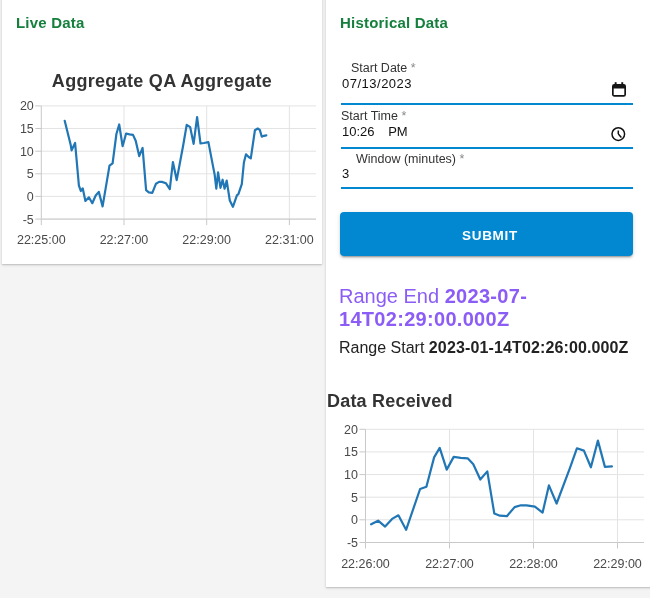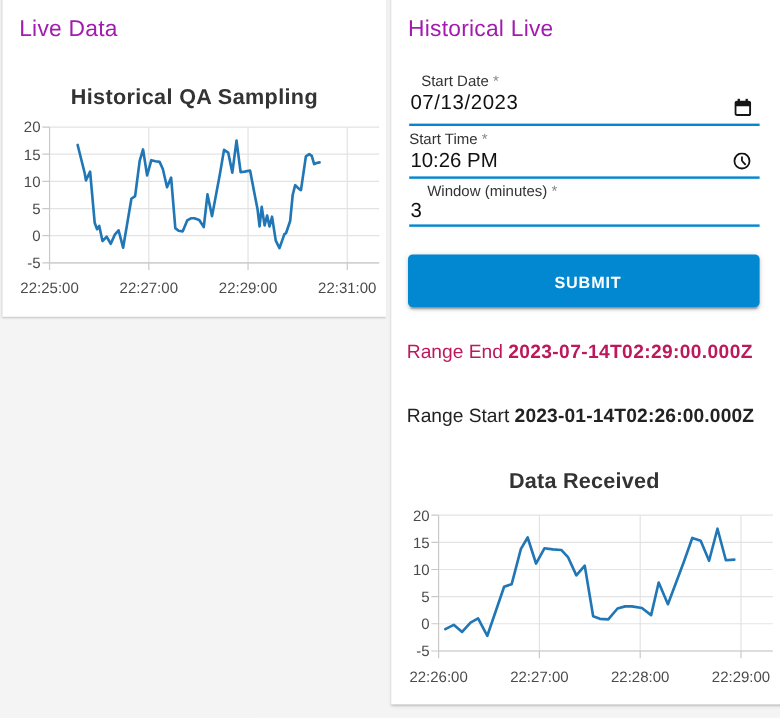--- a/index.html
+++ b/index.html
@@ -1,22 +1,22 @@
 <!DOCTYPE html>
 <html><head><meta charset="utf-8">
 <style>
 *{margin:0;padding:0;box-sizing:border-box}
 html,body{width:650px;height:598px;background:#f4f4f4;font-family:"Liberation Sans",sans-serif;overflow:hidden;position:relative}
 .card{position:absolute;background:#fff;box-shadow:0 1px 3px rgba(0,0,0,.14),0 1px 1px rgba(0,0,0,.10)}
 .abs{position:absolute}
-.hdr{font-size:19px;font-weight:400;color:#a21caf;letter-spacing:.2px}
+.hdr{font-size:15px;font-weight:700;color:#15803d;letter-spacing:.2px}
 .ctitle{font-size:18px;font-weight:700;color:#333}
 .flabel{font-size:12.5px;color:#333}
 .flabel .ast{color:#888}
-.fval{font-size:17px;color:#111}
+.fval{font-size:13px;color:#111}
 .uline{position:absolute;height:2px;background:#0288d1}
 .tk{font-size:12.5px;fill:#4a4a4a}
 </style></head>
 <body>
 <div class="card" style="left:2px;top:-4px;width:320px;height:268px"></div>
 <div class="card" style="left:326px;top:-4px;width:330px;height:591px"></div>
 
 <svg class="abs" style="left:0;top:0" width="650" height="598" viewBox="0 0 650 598">
   <path d="M41.3 105.9H316.0 M41.3 128.5H316.0 M41.3 151.2H316.0 M41.3 173.8H316.0 M41.3 196.4H316.0 M41.3 219.1H316.0 M124.0 105.9V219.1 M206.7 105.9V219.1 M289.4 105.9V219.1" stroke="#e3e3e3" stroke-width="1" fill="none"></path>
   <path d="M41.3 105.9V219.1 M41.3 219.1H316.0 M35.3 105.9H41.3 M35.3 128.5H41.3 M35.3 151.2H41.3 M35.3 173.8H41.3 M35.3 196.4H41.3 M35.3 219.1H41.3 M41.3 219.1V225.1 M124.0 219.1V225.1 M206.7 219.1V225.1 M289.4 219.1V225.1" stroke="#c9c9c9" stroke-width="1" fill="none"></path>
@@ -40,45 +40,45 @@
     <text x="358.0" y="501.7" text-anchor="end" class="tk">5</text>
     <text x="358.0" y="524.3" text-anchor="end" class="tk">0</text>
     <text x="358.0" y="547.0" text-anchor="end" class="tk">-5</text>
     <text x="365.5" y="568.2" text-anchor="middle" class="tk">22:26:00</text>
     <text x="449.5" y="568.2" text-anchor="middle" class="tk">22:27:00</text>
     <text x="533.5" y="568.2" text-anchor="middle" class="tk">22:28:00</text>
     <text x="617.5" y="568.2" text-anchor="middle" class="tk">22:29:00</text>
 </svg>
 
 <div class="abs hdr" style="left:16px;top:14px">Live Data</div>
-<div class="abs ctitle" style="left:0;top:71px;width:324px;text-align:center;letter-spacing:.3px">Historical QA Sampling</div>
+<div class="abs ctitle" style="left:0;top:71px;width:324px;text-align:center;letter-spacing:.3px">Aggregate QA Aggregate</div>
 
-<div class="abs hdr" style="left:340px;top:14px">Historical Live</div>
+<div class="abs hdr" style="left:340px;top:14px">Historical Data</div>
 
 <div class="abs flabel" style="left:351px;top:60.5px">Start Date <span class="ast">*</span></div>
 <div class="abs fval" style="left:342px;top:76.4px;letter-spacing:.5px">07/13/2023</div>
 <svg class="abs" style="left:612px;top:82px" width="14" height="15" viewBox="0 0 14 15">
   <rect x="2.7" y="0.2" width="1.9" height="3.6" fill="#151515"></rect>
   <rect x="9.3" y="0.2" width="1.9" height="3.6" fill="#151515"></rect>
   <rect x="0.85" y="2.9" width="12.3" height="11.0" rx="1.4" fill="none" stroke="#151515" stroke-width="1.7"></rect>
   <path d="M0.85 4.3 a1.4 1.4 0 0 1 1.4 -1.4 h9.5 a1.4 1.4 0 0 1 1.4 1.4 v2.2 h-12.3 z" fill="#151515"></path>
 </svg>
 <div class="uline" style="left:341px;top:102.5px;width:292px"></div>
 
 <div class="abs flabel" style="left:341px;top:108.7px">Start Time <span class="ast">*</span></div>
-<div class="abs fval" style="left:342px;top:124.1px">10:26&nbsp;<span style="margin-left:0">PM</span></div>
+<div class="abs fval" style="left:342px;top:124.1px">10:26&nbsp;<span style="margin-left:10px">PM</span></div>
 <svg class="abs" style="left:610.5px;top:126.5px" width="15" height="15" viewBox="0 0 15 15">
   <circle cx="7.3" cy="7.1" r="6.3" fill="none" stroke="#111" stroke-width="1.5"></circle>
   <path d="M7.3 7.1 V3.4 M7.3 7.1 L10.4 10.4" stroke="#111" stroke-width="1.5" fill="none"></path>
 </svg>
 <div class="uline" style="left:341px;top:146.8px;width:292px"></div>
 
 <div class="abs flabel" style="left:356px;top:152.1px">Window (minutes) <span class="ast">*</span></div>
 <div class="abs fval" style="left:342px;top:165.8px">3</div>
 <div class="uline" style="left:341px;top:187.3px;width:292px"></div>
 
 <div class="abs" style="left:340px;top:212px;width:292.5px;height:43.8px;background:#0288d1;border-radius:4px;box-shadow:0 3px 1px -2px rgba(0,0,0,.2),0 2px 2px 0 rgba(0,0,0,.14),0 1px 5px 0 rgba(0,0,0,.12)"></div>
 <div class="abs" style="left:340px;top:227.5px;width:300px;text-align:center;font-size:13.5px;font-weight:700;color:#fff;letter-spacing:.7px">SUBMIT</div>
 
-<div class="abs" style="left:339px;top:285px;font-size:16px;color:#be185d">Range End <b style="letter-spacing:.3px">2023-07-14T02:29:00.000Z</b></div>
+<div class="abs" style="left:339px;top:285px;font-size:20px;color:#8b5cf6">Range End <b style="letter-spacing:.3px">2023-07-14T02:29:00.000Z</b></div>
 <div class="abs" style="left:339px;top:339px;font-size:16px;color:#222">Range Start <b style="letter-spacing:.13px">2023-01-14T02:26:00.000Z</b></div>
 
-<div class="abs ctitle" style="left:327px;top:391px;width:320px;text-align:center;letter-spacing:.2px">Data Received</div>
+<div class="abs ctitle" style="left:327px;top:391px;width:320px;text-align:left;letter-spacing:.2px">Data Received</div>
 
 </body></html>

